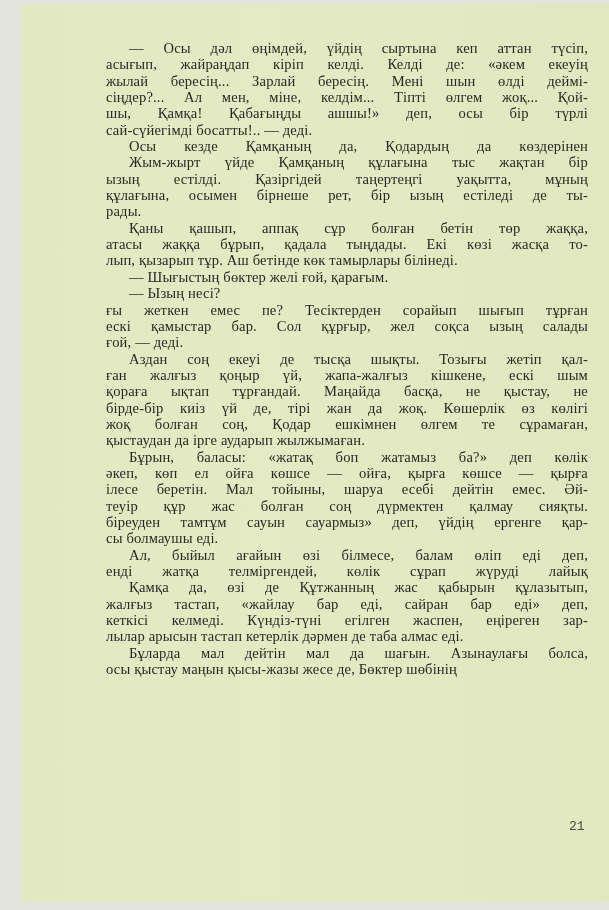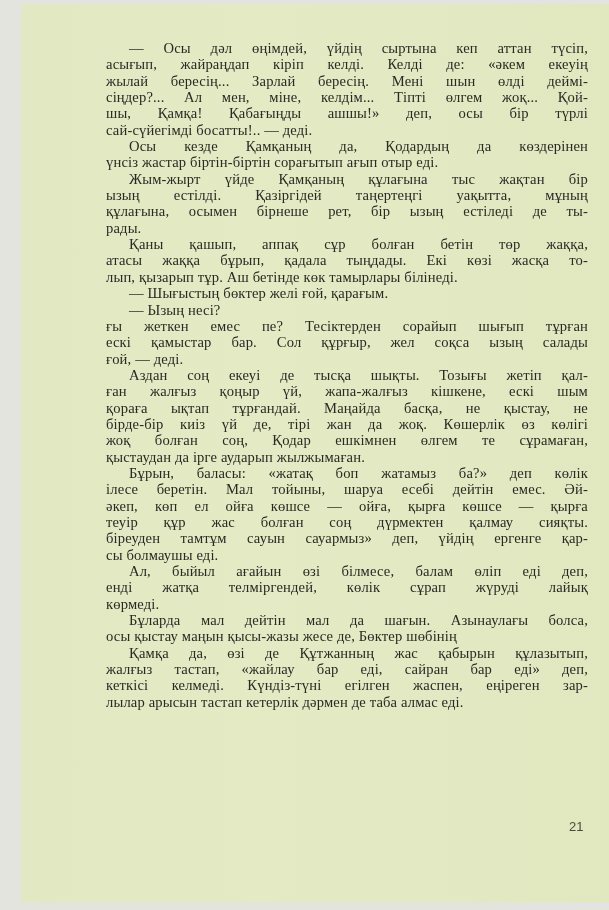--- a/index.html
+++ b/index.html
@@ -25,40 +25,39 @@
   }
   .para {
     margin: 0; text-align: justify; text-indent: 23px;
     hyphens: manual;
   }
   .line { display: block; text-align: justify; text-align-last: justify; white-space: nowrap; }
   .line.last { text-align-last: left; }
   .line.indent { padding-left: 23px; }
   .page-number {
     position: absolute; left: 548px; top: 815px;
-    font-family: Liberation Sans, sans-serif; font-size: 13px; color: #4a4a40;
+    font-family: Liberation Mono, monospace; font-size: 13px; color: #4a4a40;
   }
 </style>
 </head>
 <body>
 
 <div class="page">
   <div class="page-edge"></div>
   <div class="text-block" id="text-block">
       <div class="para">
         <span class="line indent">— Осы дәл өңімдей, үйдің сыртына кеп аттан түсіп,</span>
         <span class="line">асығып, жайраңдап кіріп келді. Келді де: «әкем екеуің</span>
         <span class="line">жылай бересің... Зарлай бересің. Мені шын өлді деймі-</span>
         <span class="line">сіңдер?... Ал мен, міне, келдім... Тіпті өлгем жоқ... Қой-</span>
         <span class="line">шы, Қамқа! Қабағыңды ашшы!» деп, осы бір түрлі</span>
         <span class="line last">сай-сүйегімді босатты!.. — деді.</span>
       </div>
       <div class="para">
         <span class="line indent">Осы кезде Қамқаның да, Қодардың да көздерінен</span>
-        <span class="line last">үнсіз жастар біртін-біртін сорағытып ағып отыр еді.</span>
       </div>
       <div class="para">
         <span class="line indent">Жым-жырт үйде Қамқаның құлағына тыс жақтан бір</span>
         <span class="line">ызың естілді. Қазіргідей таңертеңгі уақытта, мұның</span>
         <span class="line">құлағына, осымен бірнеше рет, бір ызың естіледі де ты-</span>
         <span class="line last">рады.</span>
       </div>
       <div class="para">
         <span class="line indent">Қаны қашып, аппақ сұр болған бетін төр жаққа,</span>
         <span class="line">атасы жаққа бұрып, қадала тыңдады. Екі көзі жасқа то-</span>
@@ -78,36 +77,35 @@
       <div class="para">
         <span class="line indent">Аздан соң екеуі де тысқа шықты. Тозығы жетіп қал-</span>
         <span class="line">ған жалғыз қоңыр үй, жапа-жалғыз кішкене, ескі шым</span>
         <span class="line">қораға ықтап тұрғандай. Маңайда басқа, не қыстау, не</span>
         <span class="line">бірде-бір киіз үй де, тірі жан да жоқ. Көшерлік өз көлігі</span>
         <span class="line">жоқ болған соң, Қодар ешкімнен өлгем те сұрамаған,</span>
         <span class="line last">қыстаудан да ірге аударып жылжымаған.</span>
       </div>
       <div class="para">
         <span class="line indent">Бұрын, баласы: «жатақ боп жатамыз ба?» деп көлік</span>
+        <span class="line">әкеп, көп ел ойға көшсе — ойға, қырға көшсе — қырға</span>
         <span class="line">ілесе беретін. Мал тойыны, шаруа есебі дейтін емес. Әй-</span>
-        <span class="line">әкеп, көп ел ойға көшсе — ойға, қырға көшсе — қырға</span>
         <span class="line">теуір құр жас болған соң дүрмектен қалмау сияқты.</span>
         <span class="line">біреуден тамтұм сауын сауармыз» деп, үйдің ергенге қар-</span>
         <span class="line last">сы болмаушы еді.</span>
       </div>
       <div class="para">
         <span class="line indent">Ал, быйыл ағайын өзі білмесе, балам өліп еді деп,</span>
         <span class="line">енді жатқа телміргендей, көлік сұрап жүруді лайық</span>
-        <span class="line last">көрмеді.</span>
-      </div>
-      <div class="para">
-        <span class="line indent">Бұларда мал дейтін мал да шағын. Азынаулағы болса,</span>
-        <span class="line last">осы қыстау маңын қысы-жазы жесе де, Бөктер шөбінің</span>
       </div>
       <div class="para">
         <span class="line indent">Қамқа да, өзі де Құтжанның жас қабырын құлазытып,</span>
         <span class="line">жалғыз тастап, «жайлау бар еді, сайран бар еді» деп,</span>
         <span class="line">кеткісі келмеді. Күндіз-түні егілген жаспен, еңіреген зар-</span>
         <span class="line last">лылар арысын тастап кетерлік дәрмен де таба алмас еді.</span>
       </div>
+      <div class="para">
+        <span class="line indent">Бұларда мал дейтін мал да шағын. Азынаулағы болса,</span>
+        <span class="line last">осы қыстау маңын қысы-жазы жесе де, Бөктер шөбінің</span>
+      </div>
     </div>
   <div class="page-number">21</div>
 </div>
 
 </body></html>

